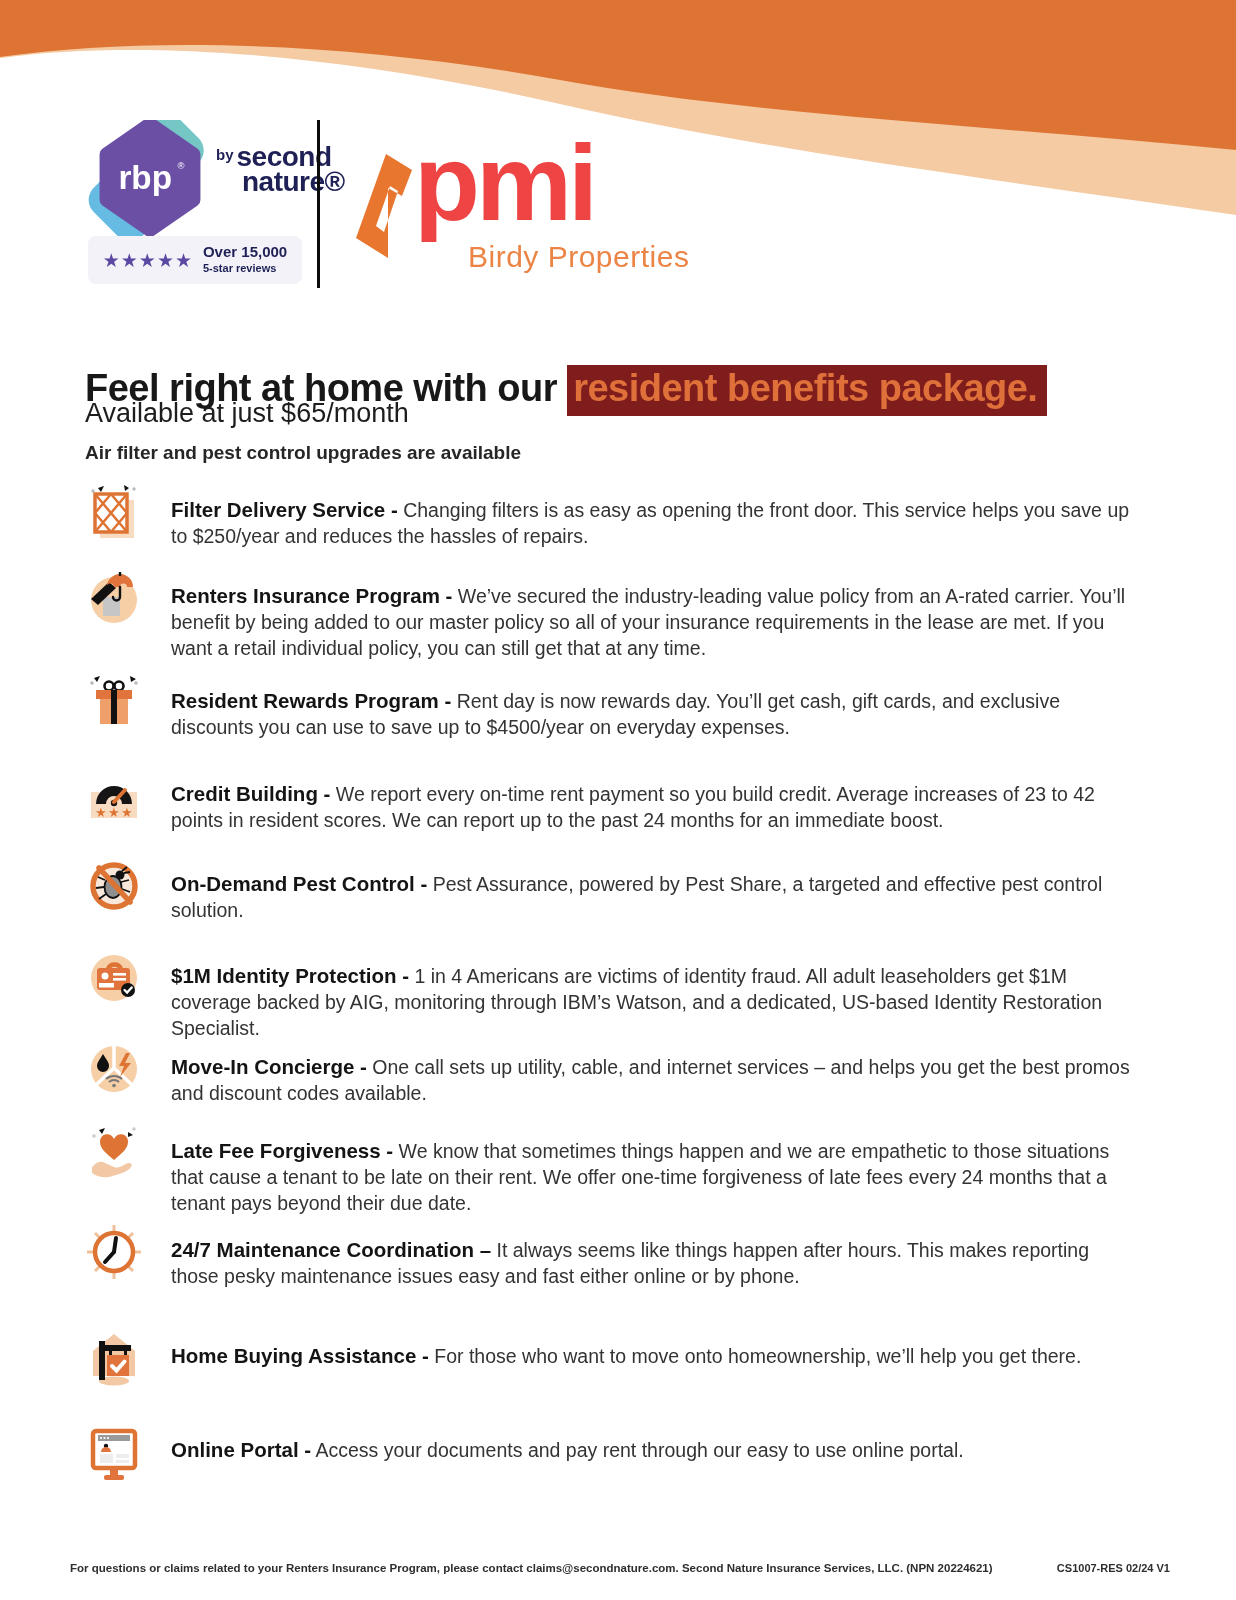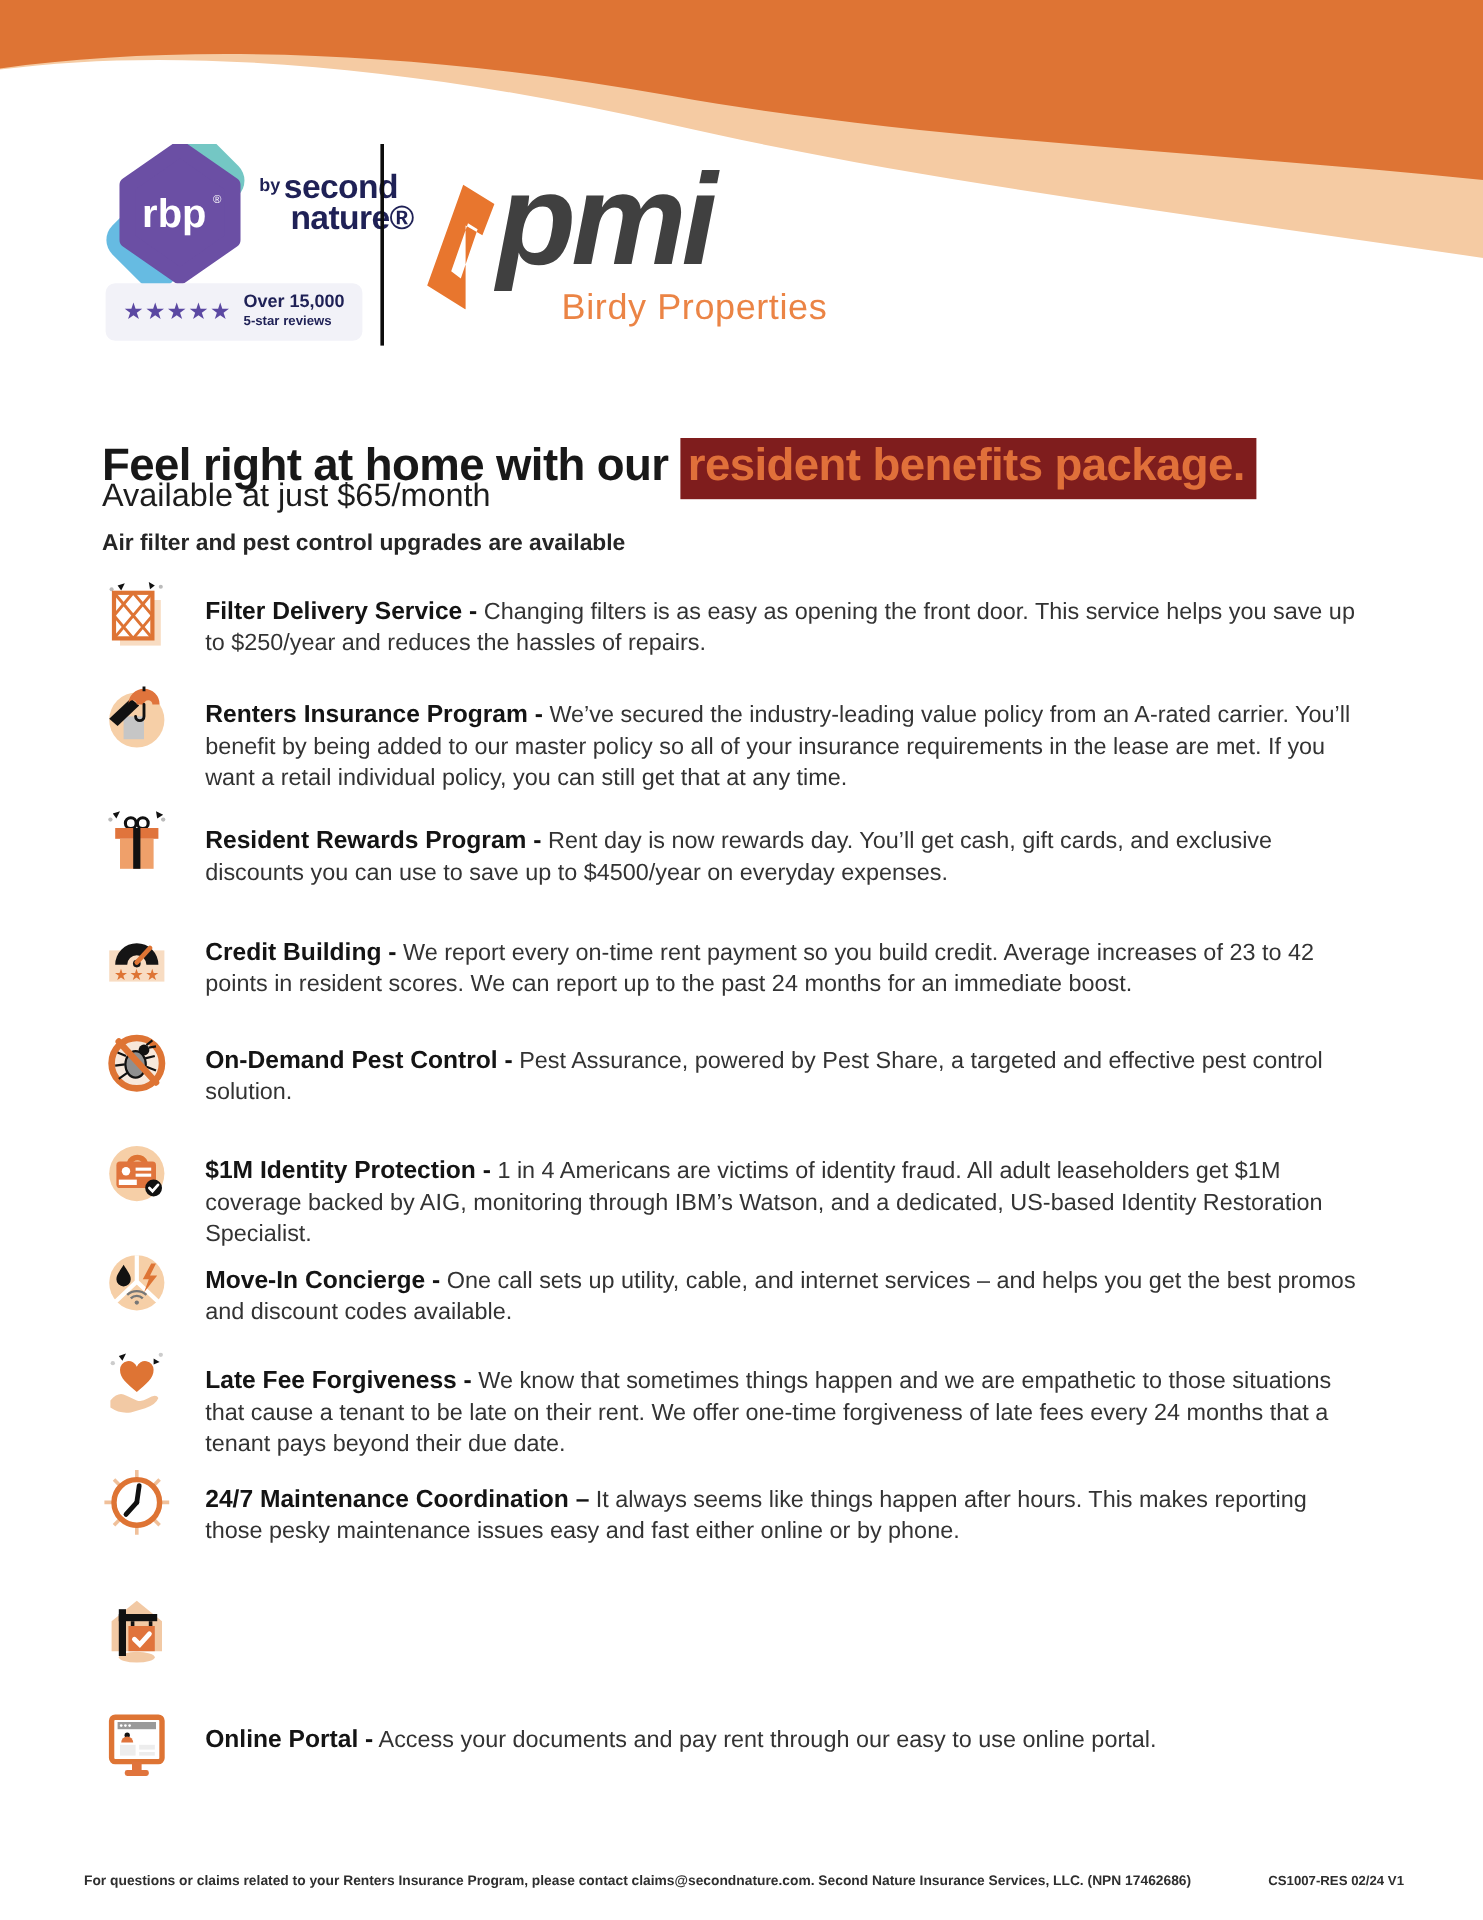--- a/index.html
+++ b/index.html
@@ -16,21 +16,21 @@
   .byline .brand{font-size:28px;font-weight:800;letter-spacing:-0.5px;}
   .byline .brand2{font-size:28px;font-weight:800;letter-spacing:-0.5px;display:block;margin-left:26px;margin-top:-4px;}
   .reviews{position:absolute;top:236px;left:88px;width:214px;height:48px;background:#F2F2F8;border-radius:8px;
            display:flex;align-items:center;justify-content:center;gap:10px;}
   .stars{color:#5B48A2;font-size:19px;letter-spacing:1px;}
   .rev-text{line-height:14px;color:#1F2156;}
   .rev-line1{font-size:15px;font-weight:700;display:block;}
   .rev-line2{font-size:11px;font-weight:700;display:block;margin-top:2px;}
   .divider{position:absolute;top:120px;left:317px;width:3px;height:168px;background:#0c0c0c;}
   .pmi-icon{position:absolute;top:146px;left:346px;width:68px;height:112px;}
-  .pmi-name{position:absolute;top:128px;left:414px;font-size:108px;font-weight:800;letter-spacing:-4px;color:#404040;line-height:110px;font-style:italic;}
+  .pmi-name{position:absolute;top:128px;left:414px;font-size:108px;font-weight:800;letter-spacing:-4px;color:#ef4444;line-height:110px;}
   .pmi-sub{position:absolute;top:240px;left:468px;font-size:30px;font-weight:500;color:#EB8445;letter-spacing:0.5px;text-align:center;}
 
   
   .hero-title{position:absolute;top:342px;left:85px;width:1090px;font-size:38px;font-weight:700;color:#181818;letter-spacing:-0.5px;}
   .hero-title .hl{color:#E0703A;background:#7f1d1d;padding:2px 10px 7px 6px;}
   .hero-sub{position:absolute;top:398px;left:85px;font-size:27px;font-weight:500;color:#1d1d1d;}
   .hero-note{position:absolute;top:442px;left:85px;font-size:19px;font-weight:600;color:#262626;}
 
   
   .benefit{position:absolute;left:85px;width:1068px;display:flex;gap:17px;}
@@ -212,36 +212,37 @@
     <svg class="bicon" viewBox="0 0 56 62">
       <ellipse cx="28" cy="53" rx="15" ry="4.5" fill="#F2C9A4"></ellipse>
       <polygon points="28,6 49,23 49,48 7,48 7,23" fill="#F2C9A4"></polygon>
       <rect x="13" y="13" width="6" height="39" fill="#111"></rect>
       <rect x="13" y="17" width="32" height="6" fill="#111"></rect>
       <rect x="23" y="23" width="3" height="5" fill="#111"></rect>
         <rect x="38" y="23" width="3" height="5" fill="#111"></rect>
       <rect x="21" y="27" width="22" height="21" fill="#E0743C"></rect>
       <path d="M26,38 l4.5,4.5 l8,-9" stroke="#fff" stroke-width="4" fill="none" stroke-linecap="round"></path>
     </svg>
+    <p class="btext"><span class="b-title">Home Buying Assistance -</span> <span>For those who want to move onto homeownership, we’ll help you get there.</span></p>
   </div>
 
   <div class="benefit" style="top:1426px">
     <svg class="bicon" viewBox="0 0 56 62">
       <rect x="7" y="9" width="42" height="37" rx="3" fill="#fff" stroke="#DE7434" stroke-width="4.5"></rect>
       <rect x="12" y="13" width="32" height="6" fill="#9a9a9a"></rect>
       <circle cx="15" cy="16" r="1.1" fill="#fff"></circle>
         <circle cx="18.5" cy="16" r="1.1" fill="#fff"></circle>
         <circle cx="22" cy="16" r="1.1" fill="#fff"></circle>
       <circle cx="20" cy="24" r="2.2" fill="#111"></circle>
       <path d="M15,30 a5,5 0 0 1 10,0 Z" fill="#E0743C"></path>
       <rect x="14" y="32" width="13" height="9" fill="#EDEDED"></rect>
       <rect x="30" y="32" width="13" height="4" fill="#EDEDED"></rect>
       <rect x="30" y="38" width="13" height="3" fill="#EDEDED"></rect>
       <rect x="24" y="46" width="8" height="7" fill="#E0743C"></rect>
       <rect x="18" y="53" width="20" height="5" rx="2" fill="#E0743C"></rect>
     </svg>
     <p class="btext"><span class="b-title">Online Portal -</span> <span>Access your documents and pay rent through our easy to use online portal.</span></p>
   </div>
 
-  <div class="footer-left">For questions or claims related to your Renters Insurance Program, please contact claims@secondnature.com. Second Nature Insurance Services, LLC. (NPN 17462686)</div>
+  <div class="footer-left">For questions or claims related to your Renters Insurance Program, please contact claims@secondnature.com. Second Nature Insurance Services, LLC. (NPN 20224621)</div>
   <div class="footer-right">CS1007-RES 02/24 V1</div>
 
 </div>
 
 </body></html>

